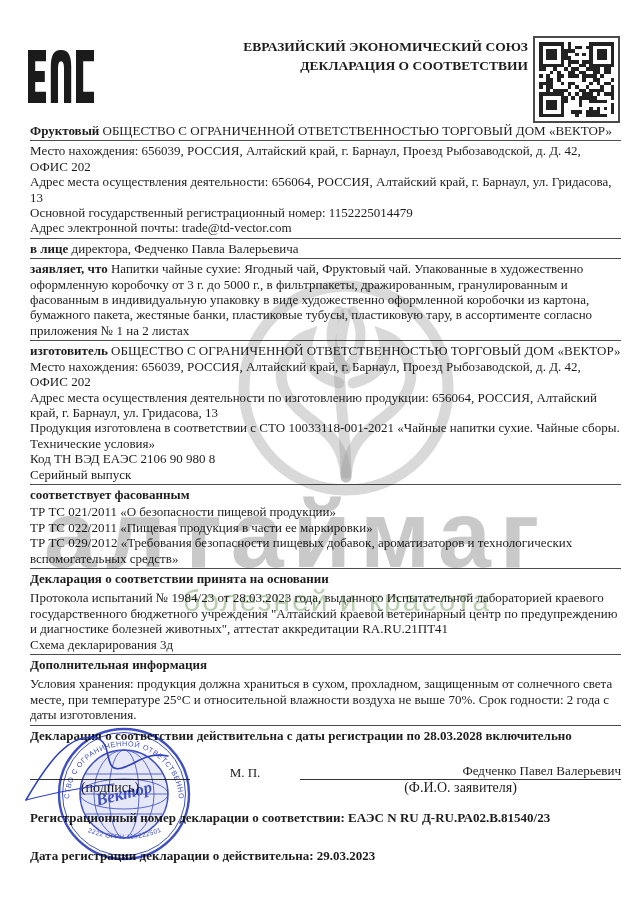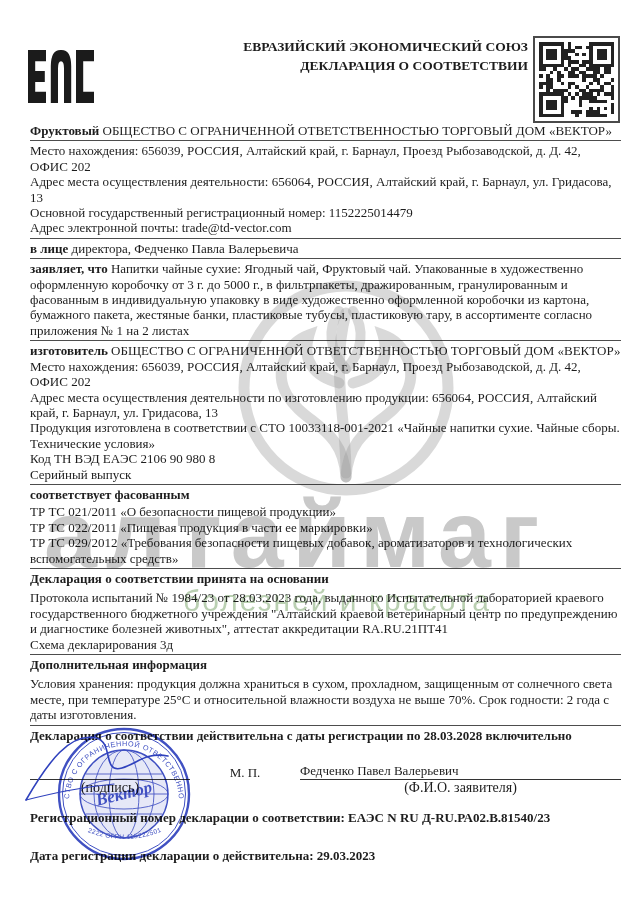--- a/index.html
+++ b/index.html
@@ -22,21 +22,21 @@
   .bold{font-weight:bold;}
   .sec-title{font-weight:bold;margin-bottom:2px;}
   .gap-top{margin-top:4px;}
   
   .sig-row{display:flex;align-items:flex-end;margin-top:20px;}
   .sig-left{width:160px;display:flex;flex-direction:column;}
   .sig-line{height:15px;border-bottom:1px solid #333;}
   .sig-cap{text-align:center;font-size:14px;height:17px;}
   .sig-mp{width:110px;text-align:center;padding-bottom:17px;}
   .sig-right{flex:1;display:flex;flex-direction:column;}
-  .sig-name{text-align:left;border-bottom:1px solid #333;padding-bottom:1px;}
+  .sig-name{text-align:right;border-bottom:1px solid #333;padding-bottom:1px;}
   .reg-line{font-weight:bold;margin-top:13px;}
   .reg-date{font-weight:bold;margin-top:22px;}
   
   .wm-circle{position:absolute;left:235px;top:277px;z-index:2;pointer-events:none;mix-blend-mode:multiply;}
   .wm-big{position:absolute;left:44px;top:487px;z-index:2;pointer-events:none;
     font-family:"Liberation Sans",sans-serif;font-weight:bold;font-size:95px;line-height:1;
     letter-spacing:9px;color:#c9c9c9;mix-blend-mode:multiply;white-space:nowrap;}
   .wm-green{position:absolute;left:183px;top:593px;z-index:2;pointer-events:none;
     font-family:"Liberation Sans",sans-serif;font-size:30px;letter-spacing:2px;
     color:#a9c49f;opacity:.8;mix-blend-mode:multiply;white-space:nowrap;}

